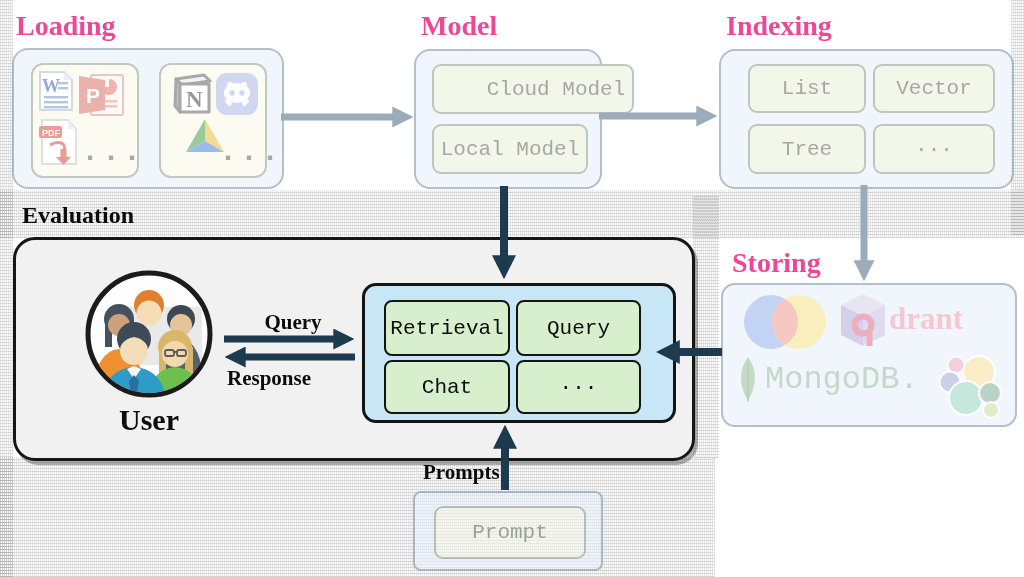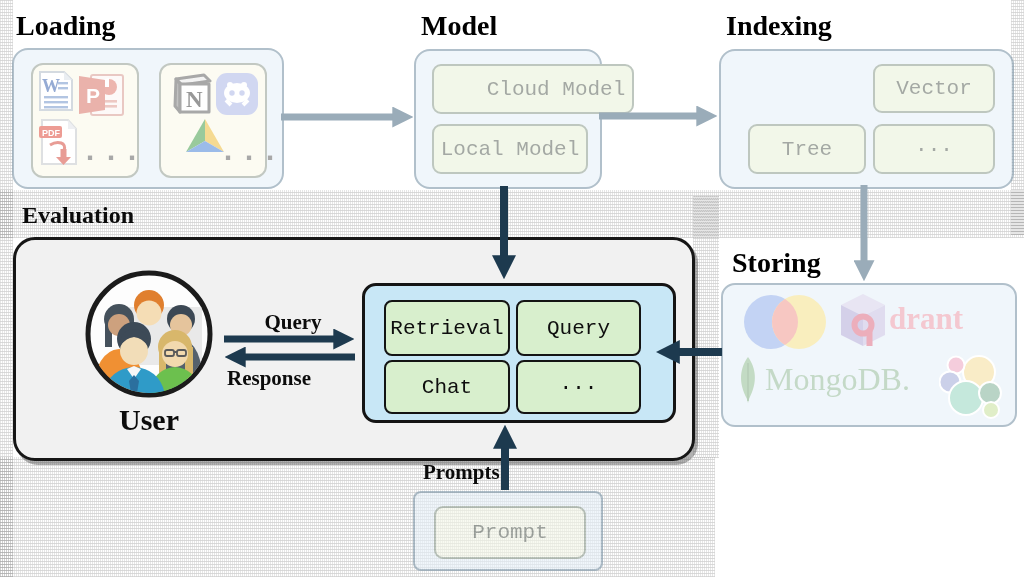--- a/index.html
+++ b/index.html
@@ -1,20 +1,20 @@
 <!DOCTYPE html>
 <html><head>
 <meta charset="utf-8">
 <style>
   html,body{margin:0;padding:0;background:#ffffff;}
   #canvas{position:relative;width:1024px;height:577px;background:#ffffff;overflow:hidden;
           font-family:"Liberation Serif",serif;}
   
   .lbl{position:absolute;font-weight:bold;white-space:nowrap;}
-  .lbl.gray{color:#000000;}
+  .lbl.gray{color:#ec4899;}
   .lbl.black{color:#0c0c0c;}
   
   .fbox{position:absolute;background:#e7f1f9;border:2px solid #7e97a9;border-radius:16px;opacity:.6;}
   .cream{position:absolute;background:#fbfaeb;border:2px solid #9aa49a;border-radius:12px;}
   .gitem{position:absolute;background:#eaf3db;border:2px solid #93a295;border-radius:9px;
          display:flex;align-items:center;justify-content:center;
          font-family:"Liberation Mono",monospace;font-size:21px;color:#687068;}
   .ldots{position:absolute;font-family:"Liberation Mono",monospace;font-weight:bold;
          font-size:30px;letter-spacing:3px;color:#6f6f6f;line-height:10px;}
   
@@ -112,20 +112,21 @@
       <div class="ldots" style="left:58px;top:82px;">...</div>
     </div>
   </div>
 
   <div class="fbox z2" style="left:414px;top:49px;width:184px;height:136px;">
     <div class="gitem" style="left:16px;top:13px;width:152px;height:46px;padding-left:46px;">Cloud Model</div>
     <div class="gitem" style="left:16px;top:73px;width:152px;height:46px;">Local Model</div>
   </div>
 
   <div class="fbox z2" style="left:719px;top:49px;width:291px;height:136px;">
+    <div class="gitem" style="left:27px;top:13px;width:114px;height:45px;">List</div>
     <div class="gitem" style="left:152px;top:13px;width:118px;height:45px;">Vector</div>
     <div class="gitem" style="left:27px;top:73px;width:114px;height:46px;">Tree</div>
     <div class="gitem" style="left:152px;top:73px;width:118px;height:46px;">···</div>
   </div>
 
   <div id="evaluation-box" class="z2">
 
     <svg class="abs" style="left:66px;top:27px;" width="134" height="134" viewBox="0 0 134 134">
       <defs>
           <clipPath id="avclip">
@@ -196,21 +197,21 @@
       <polygon points="0,11 22,22 22,52 0,41" fill="#b9b1db"></polygon>
       <polygon points="44,11 22,22 22,52 44,41" fill="#ccc6e5"></polygon>
       <circle cx="22" cy="31" r="8.5" fill="none" stroke="#e0798f" stroke-width="6"></circle>
       <rect x="25.5" y="37" width="6" height="15" fill="#e0798f"></rect>
     </svg>
     <div class="abs" style="left:166px;top:16px;font-family:Liberation Serif, serif;font-weight:bold;font-size:31px;color:#eda4b2;">drant</div>
     <svg class="abs" style="left:12px;top:70px;" width="26" height="50" viewBox="0 0 26 50">
       <path d="M13,2 C21,13 23,27 14,44 L13,48 L12,44 C3,27 5,13 13,2 Z" fill="#9cc49d"></path>
       <path d="M13,8 V46" stroke="#86ac88" stroke-width="1.5"></path>
     </svg>
-    <div class="abs" style="left:42px;top:76px;font-family:Liberation Serif, serif;font-size:32px;color:#9dc1a3;">MongoDB.</div>
+    <div class="abs" style="left:42px;top:76px;font-family:Liberation Mono, monospace;font-size:32px;color:#9dc1a3;">MongoDB.</div>
     <svg class="abs" style="left:216px;top:70px;" width="64" height="64" viewBox="0 0 64 64">
       <circle cx="40" cy="17" r="16" fill="#f6e0a2" stroke="#ffffff" stroke-width="2"></circle>
       <circle cx="17" cy="10" r="8.5" fill="#efadc6" stroke="#ffffff" stroke-width="2"></circle>
       <circle cx="11" cy="27" r="10.5" fill="#a9b1dc" stroke="#ffffff" stroke-width="2"></circle>
       <circle cx="27" cy="43" r="17" fill="#9fd9c5" stroke="#ffffff" stroke-width="2"></circle>
       <circle cx="51" cy="38" r="11" fill="#8cb8a1" stroke="#ffffff" stroke-width="2"></circle>
       <circle cx="52" cy="55" r="8" fill="#cce4a5" stroke="#ffffff" stroke-width="2"></circle>
     </svg>
   </div>
 

